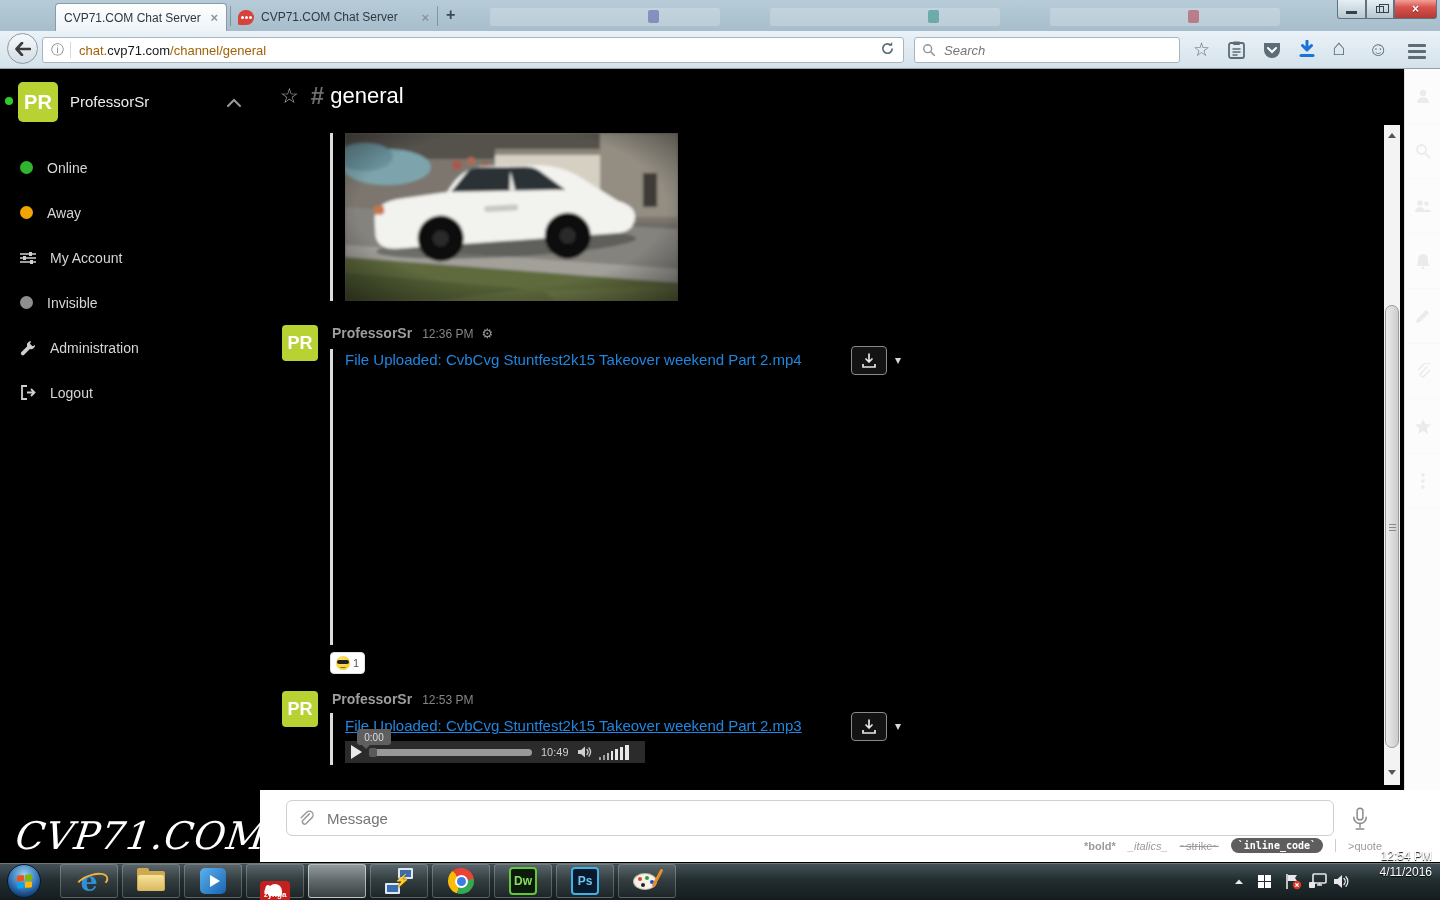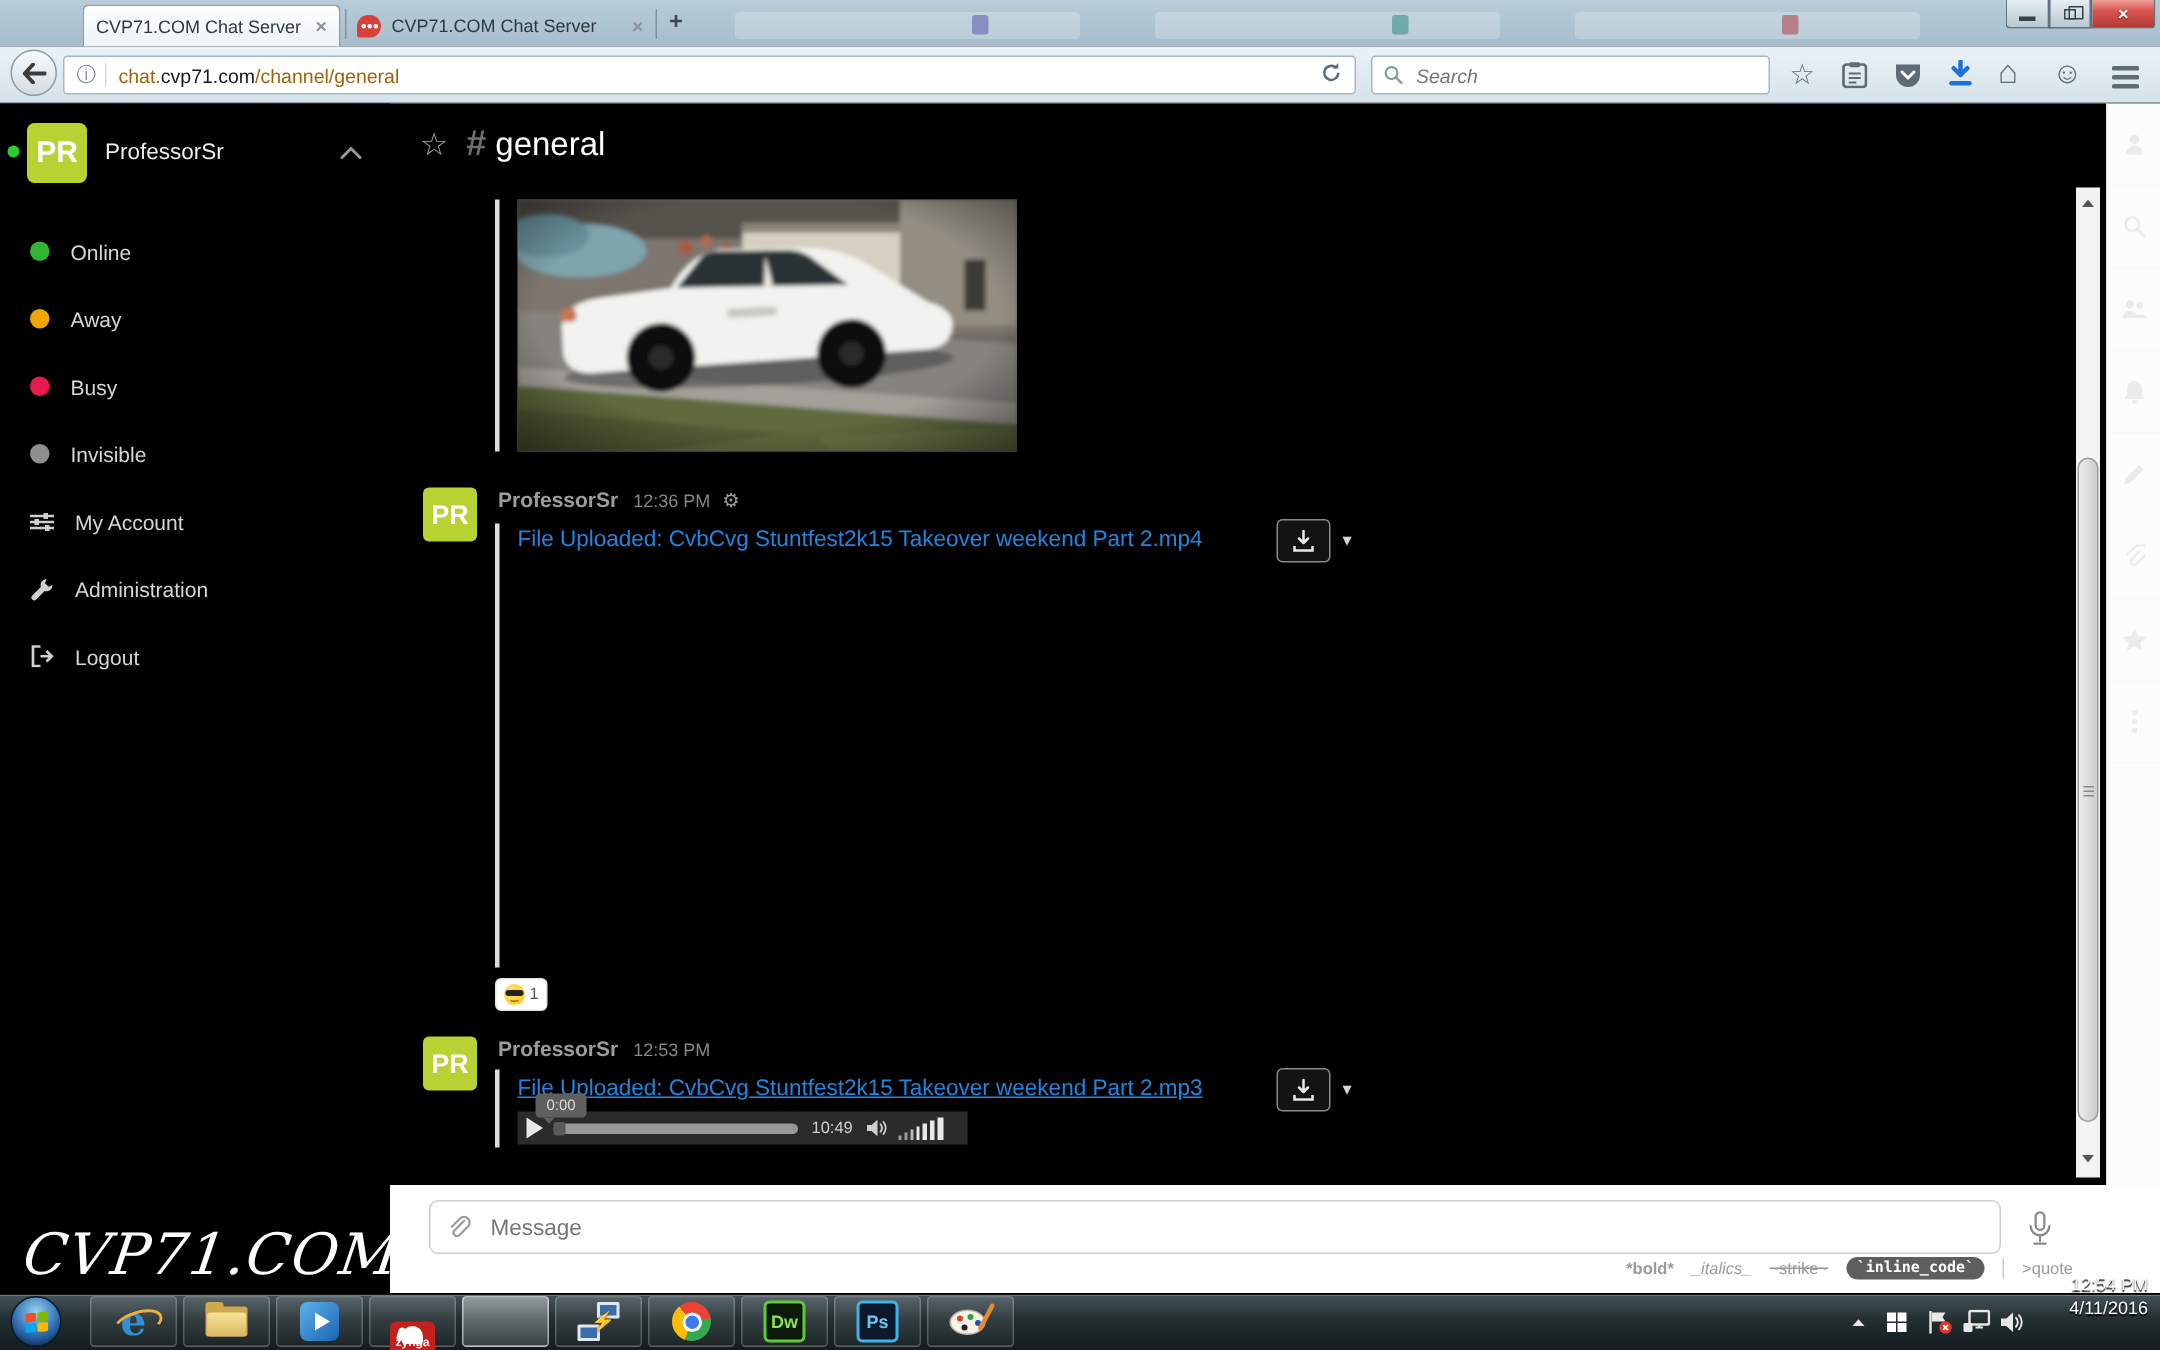--- a/index.html
+++ b/index.html
@@ -276,37 +276,33 @@
   <div class="abs" id="side-menu">
     <div class="side-item">
       <span class="sdot" style="background:#2fb52f;"></span>
       <span>Online</span>
     </div>
     <div class="side-item">
       <span class="sdot" style="background:#f0a500;"></span>
       <span>Away</span>
     </div>
     <div class="side-item">
-      <span class="sdot" style="background:#e8194d;"></span>
-      <span>Busy</span>
-    </div>
-    <div class="side-item">
-      <span class="sdot" style="background:#8f8f8f;"></span>
-      <span>Invisible</span>
-    </div>
-    <div class="side-item">
       <span class="sicon">
         <svg width="16" height="14" viewBox="0 0 16 14">
             <path d="M0 3h16M0 7h16M0 11h16" stroke="#cfcfcf" stroke-width="1.6"></path>
             <rect x="9" y="1" width="3" height="4" fill="#cfcfcf"></rect>
             <rect x="3" y="5" width="3" height="4" fill="#cfcfcf"></rect>
             <rect x="10" y="9" width="3" height="4" fill="#cfcfcf"></rect>
           </svg>
       </span>
       <span>My Account</span>
+    </div>
+    <div class="side-item">
+      <span class="sdot" style="background:#8f8f8f;"></span>
+      <span>Invisible</span>
     </div>
     <div class="side-item">
       <span class="sicon">
         <svg width="16" height="16" viewBox="0 0 16 16">
             <path d="M11 1a4 4 0 0 0-3.8 5.3L1.5 12a1.9 1.9 0 0 0 2.7 2.7l5.6-5.7A4 4 0 0 0 15 5l-2.5 1.2L10 3.8 11 1z" fill="#cfcfcf"></path>
           </svg>
       </span>
       <span>Administration</span>
     </div>
     <div class="side-item">

